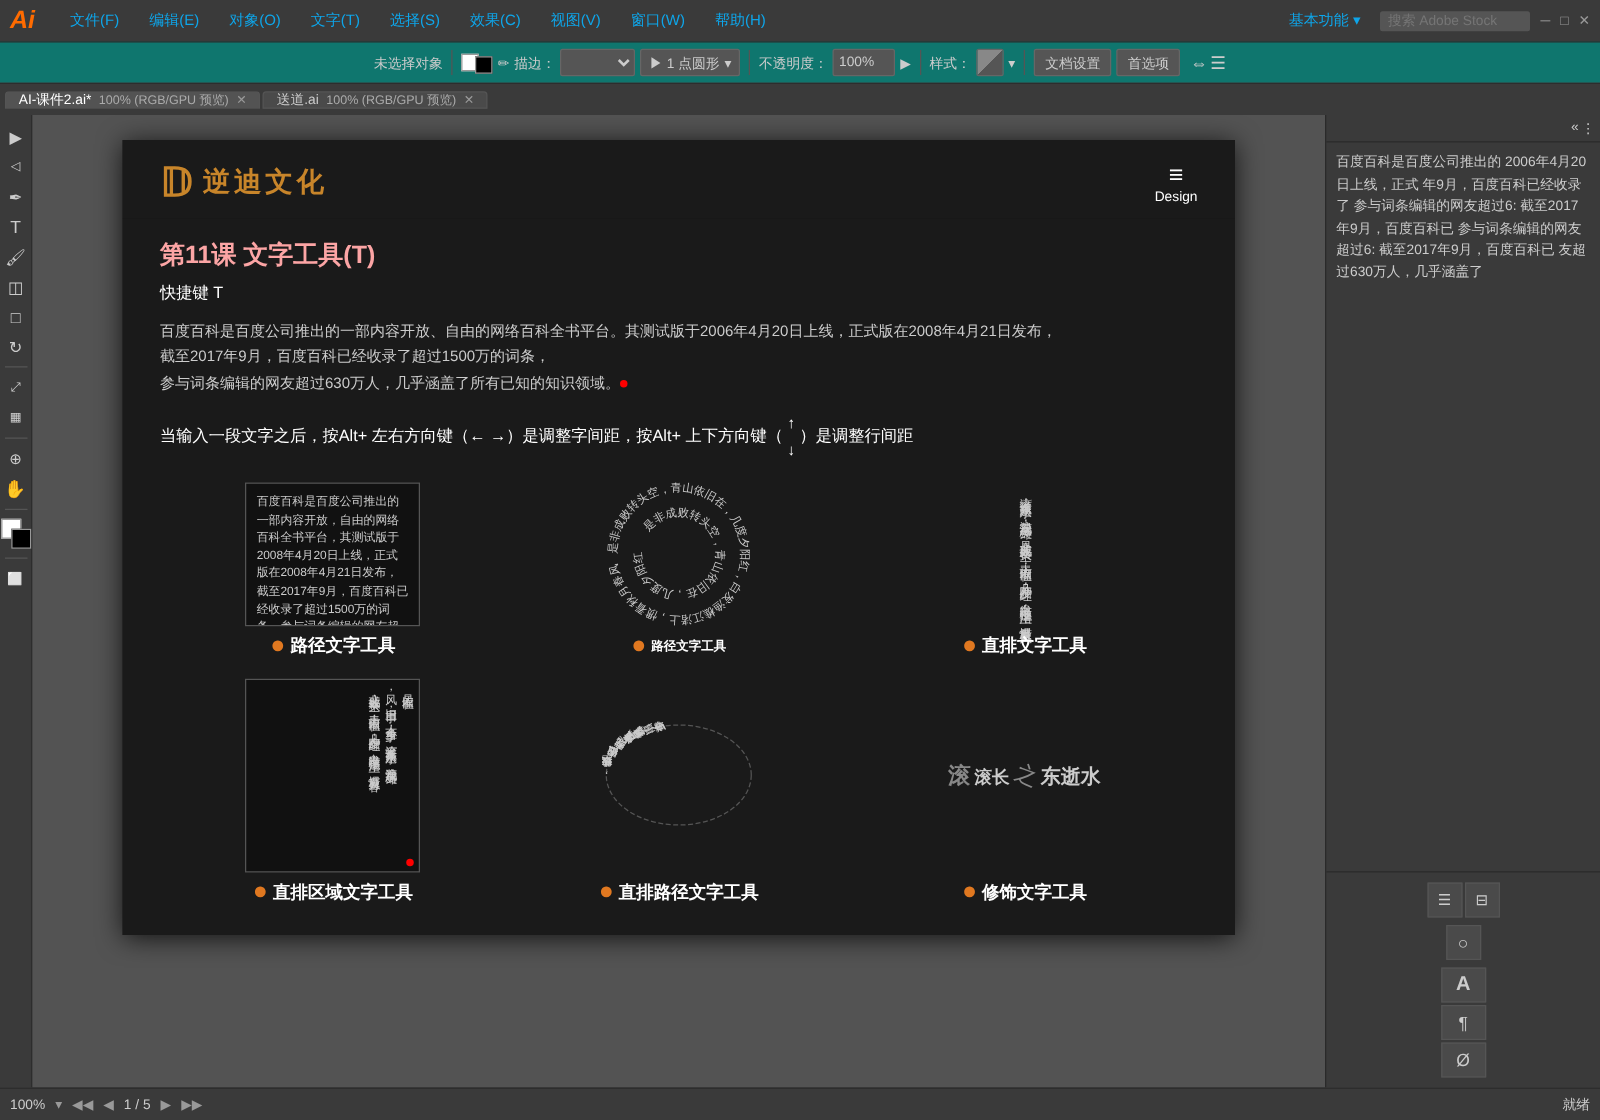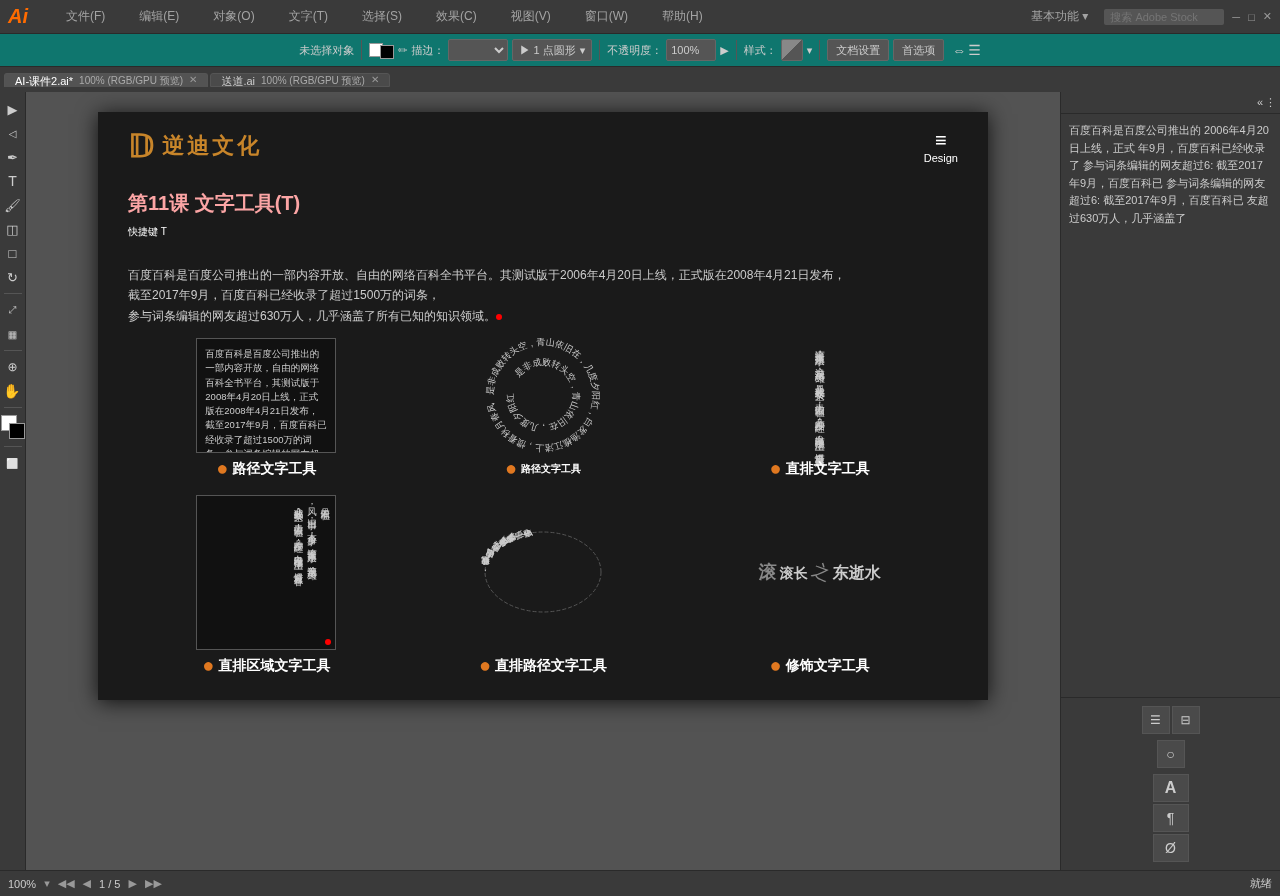--- a/index.html
+++ b/index.html
@@ -1,45 +1,45 @@
 <!DOCTYPE html>
 <html><head>
   <meta charset="utf-8">
   <style>
     * { margin: 0; padding: 0; box-sizing: border-box; }
     body { width: 1280px; height: 896px; overflow: hidden; background: #535353; font-family: "Microsoft YaHei", "SimHei", sans-serif; position: relative; }
 
     
     #menubar {
       width: 100%; height: 33px; background: #3a3a3a; display: flex; align-items: center;
-      padding: 0 8px; gap: 18px; position: relative; z-index: 100;
+      padding: 0 8px; gap: 8px; position: relative; z-index: 100;
     }
     .ai-logo { color: #ff6b00; font-size: 20px; font-style: italic; font-weight: bold; margin-right: 12px; }
-    .menu-item { color: #a3a3a3; font-size: 12px; padding: 0 8px; cursor: pointer; white-space: nowrap; }
+    .menu-item { color: #0ea5e9; font-size: 12px; padding: 0 8px; cursor: pointer; white-space: nowrap; }
     .menu-right { margin-left: auto; display: flex; align-items: center; gap: 8px; }
     .search-box { background: #555; border: none; color: #ccc; padding: 2px 6px; font-size: 11px; width: 120px; border-radius: 2px; }
 
     
     #toolbar {
       width: 100%; height: 33px; background: #0f766e; border-top: 1px solid #2a2a2a;
       display: flex; align-items: center; padding: 0 6px; gap: 4px; position: relative; z-index: 100; justify-content: center;
     }
     .tb-label { color: #ccc; font-size: 11px; white-space: nowrap; }
     .tb-select { background: #555; border: 1px solid #666; color: #ccc; font-size: 11px; padding: 1px 4px; height: 22px; border-radius: 2px; }
     .tb-input { background: #555; border: 1px solid #666; color: #ccc; font-size: 11px; padding: 1px 4px; height: 22px; width: 50px; border-radius: 2px; }
     .tb-btn { background: #555; border: 1px solid #666; color: #ccc; font-size: 11px; padding: 1px 8px; height: 22px; border-radius: 2px; cursor: pointer; white-space: nowrap; }
     .tb-sep { width: 1px; height: 20px; background: #555; margin: 0 3px; }
 
     
     #tabbar {
       width: 100%; height: 26px; background: #3a3a3a; border-top: 1px solid #2a2a2a;
       display: flex; align-items: center; padding: 0 4px; gap: 2px;
     }
     .tab { height: 14px; background: #4a4a4a; border: 1px solid #555; color: #ccc; font-size: 11px;
-           padding: 0 10px; display: flex; align-items: flex-start; gap: 6px; cursor: pointer; border-radius: 3px 3px 0 0; }
+           padding: 0 10px; display: flex; align-items: center; gap: 6px; cursor: pointer; border-radius: 3px 3px 0 0; }
     .tab.active { background: #535353; border-bottom-color: #535353; color: #fff; }
     .tab-close { font-size: 10px; color: #999; cursor: pointer; }
 
     
     #main-layout {
       display: flex; width: 100%; height: calc(896px - 33px - 33px - 26px - 26px);
     }
 
     
     #left-toolbar {
@@ -79,21 +79,21 @@
     .bb-text { color: #ccc; font-size: 11px; }
 
     
     .canvas-header {
       background: #1a1a1a; padding: 15px 30px 10px 30px; display: flex; justify-content: space-between; align-items: center;
     }
 
     .canvas-content { padding: 15px 30px; background: #1a1a1a; }
 
     .lesson-title { color: #fca5a5; font-size: 20px; font-weight: bold; margin-bottom: 8px; }
-    .shortcut-label { color: #fff; font-size: 10px; margin-bottom: 26px; }
+    .shortcut-label { color: #fff; font-size: 13px; margin-bottom: 12px; }
     .intro-text { color: #ccc; font-size: 12px; line-height: 1.7; margin-bottom: 12px; }
     .instruction-text { color: #fff; font-size: 13px; line-height: 1.8; margin-bottom: 15px; }
 
     .tools-row { display: flex; justify-content: space-around; align-items: flex-start; margin-bottom: 8px; }
     .tool-section { display: flex; flex-direction: column; align-items: center; width: 30%; }
 
     
     .red-dot { width: 6px; height: 6px; background: red; border-radius: 50%; position: absolute; }
   </style>
 </head>
@@ -203,20 +203,28 @@
           <span style="color:#fff;font-size:20px;">≡</span>
           <span style="color:#fff;font-size:11px;">Design</span>
         </div>
       </div>
 
       <div class="canvas-content">
         <div class="lesson-title">第11课   文字工具(T)</div>
         <div class="shortcut-label">快捷键 T</div>
         <div class="intro-text">百度百科是百度公司推出的一部内容开放、自由的网络百科全书平台。其测试版于2006年4月20日上线，正式版在2008年4月21日发布，<br>截至2017年9月，百度百科已经收录了超过1500万的词条，<br>参与词条编辑的网友超过630万人，几乎涵盖了所有已知的知识领域。<span class="red-dot" style="position:relative;display:inline-block;"></span></div>
 
+        <div class="instruction-text">
+          当输入一段文字之后，按Alt+ 左右方向键（← →）是调整字间距，按Alt+ 上下方向键（
+          <span style="display:inline-flex;flex-direction:column;align-items:center;vertical-align:middle;font-size:12px;">
+            <span>↑</span>
+            <span>↓</span>
+          </span>
+          ）是调整行间距
+        </div>
 
         <div class="tools-row">
 
           <div class="tool-section">
             <div style="border:1px solid #555;padding:8px;background:#111;width:140px;height:115px;overflow:hidden;">
               <p style="font-size:9.5px;color:#ccc;line-height:1.5;">百度百科是百度公司推出的一部内容开放，自由的网络百科全书平台，其测试版于2008年4月20日上线，正式版在2008年4月21日发布，截至2017年9月，百度百科已经收录了超过1500万的词条，参与词条编辑的网友超过630万人，几乎涵盖了所有已知的知识领域。</p>
             </div>
             <div style="margin-top:4px;display:flex;align-items:center;gap:4px;">
               <span style="color:#e07820;font-size:20px;">●</span>
               <span style="color:#fff;font-size:14px;font-weight:bold;">路径文字工具</span>

